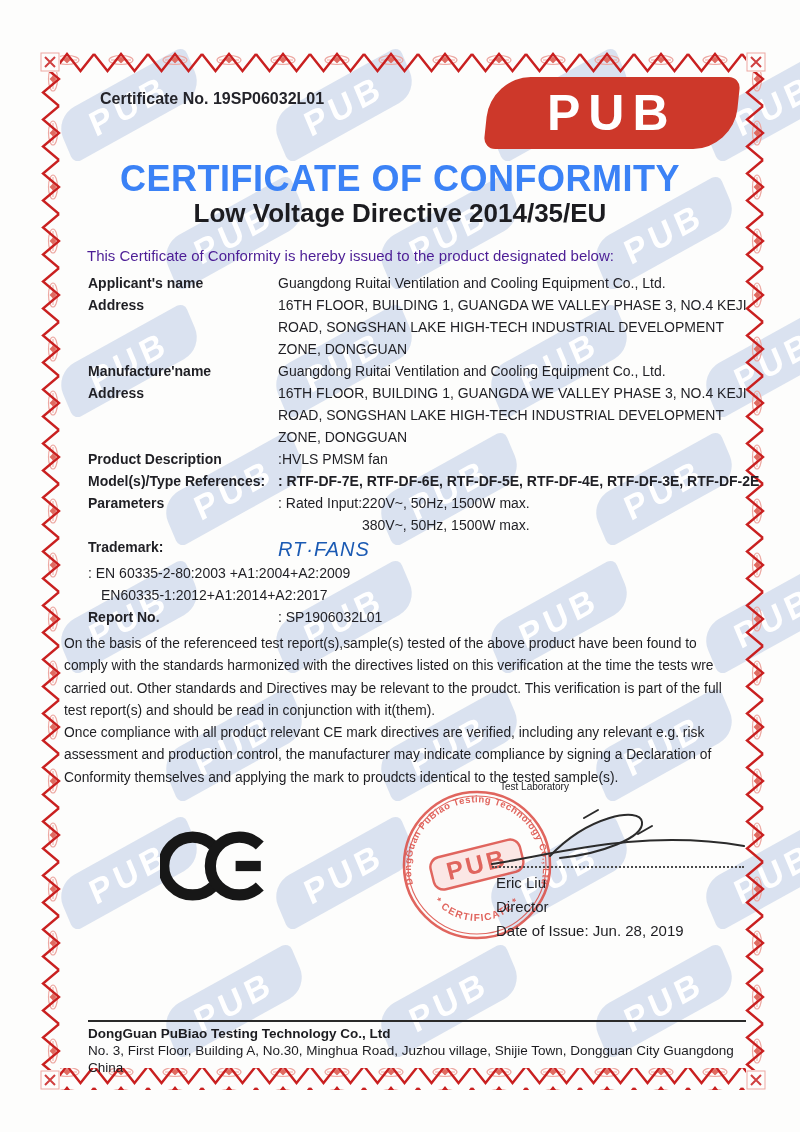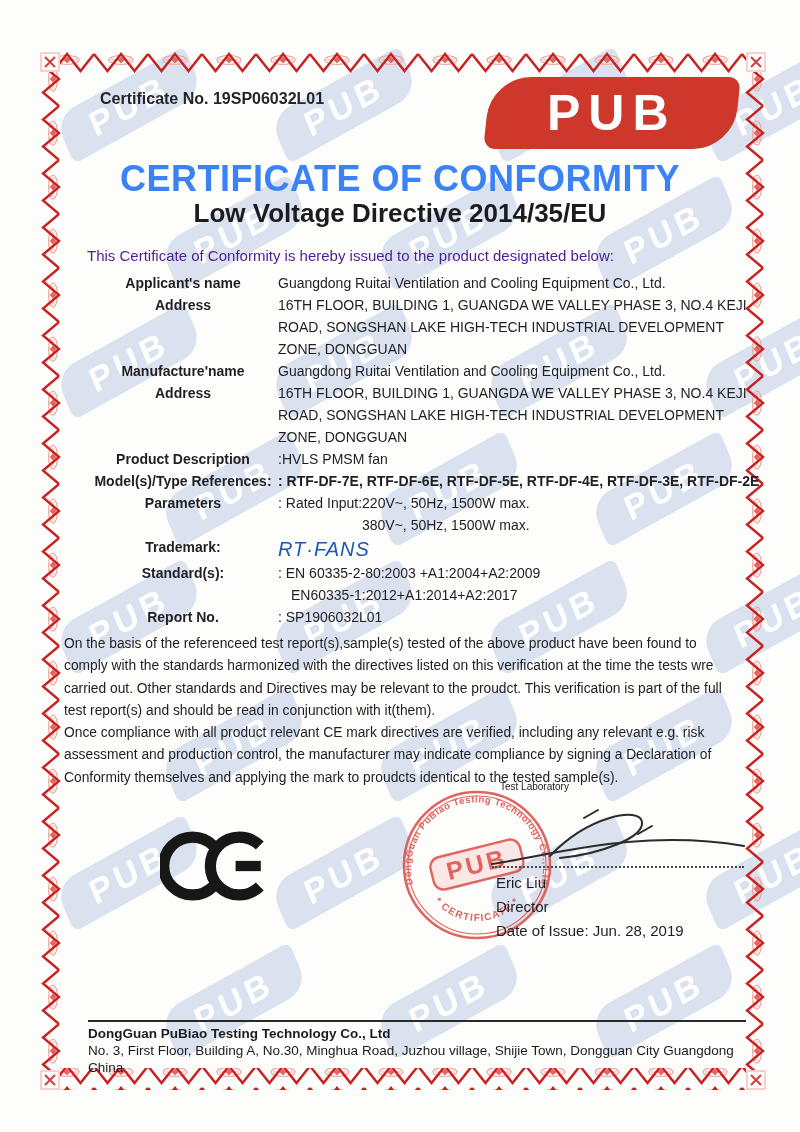--- a/index.html
+++ b/index.html
@@ -25,21 +25,21 @@
 
   #title{position:absolute;left:0;top:158px;width:800px;text-align:center;z-index:3;
       font-size:36px;font-weight:bold;color:#3b82f6;letter-spacing:.5px;}
   #subtitle{position:absolute;left:0;top:198px;width:800px;text-align:center;z-index:3;
       font-size:26px;font-weight:bold;color:#1c1c20;}
   #intro{position:absolute;left:77px;top:247px;z-index:3;font-size:15px;color:#4c1d95;margin-left:10px;}
 
   
   #fields{position:absolute;left:88px;top:272px;width:660px;z-index:3;font-size:14px;color:#1f1f24;}
   .frow{display:flex;align-items:flex-start;}
-  .flabel{width:190px;flex:0 0 190px;font-weight:bold;line-height:22px;text-align:center;}
+  .flabel{width:190px;flex:0 0 190px;font-weight:bold;line-height:22px;}
   .fvalue{flex:1;line-height:22px;}
   .fvalue.nowrap{white-space:nowrap;font-weight:bold;}
   .fvalue2{line-height:22px;}
   .ind-params{padding-left:84px;}
   .ind-standards{padding-left:13px;}
   .trademark-logo{color:#1b5ab3;font-weight:normal;font-style:italic;font-size:20px;
       letter-spacing:1px;line-height:26px;}
 
   
   #paras{position:absolute;left:64px;top:633px;width:678px;z-index:3;font-size:13.8px;
@@ -173,21 +173,20 @@
       <div class="fvalue">
         <div>: Rated Input:220V~, 50Hz, 1500W max.</div>
         <div class="fvalue2 ind-params">380V~, 50Hz, 1500W max.</div>
       </div>
     </div>
     <div class="frow">
       <div class="flabel">Trademark:</div>
       <div class="fvalue trademark-logo">RT·FANS</div>
     </div>
     <div class="frow">
-      <div class="flabel">Standard(s):</div>
       <div class="fvalue">
         <div>: EN 60335-2-80:2003 +A1:2004+A2:2009</div>
         <div class="fvalue2 ind-standards">EN60335-1:2012+A1:2014+A2:2017</div>
       </div>
     </div>
     <div class="frow">
       <div class="flabel">Report No.</div>
       <div class="fvalue">: SP1906032L01</div>
     </div>
   </div>

